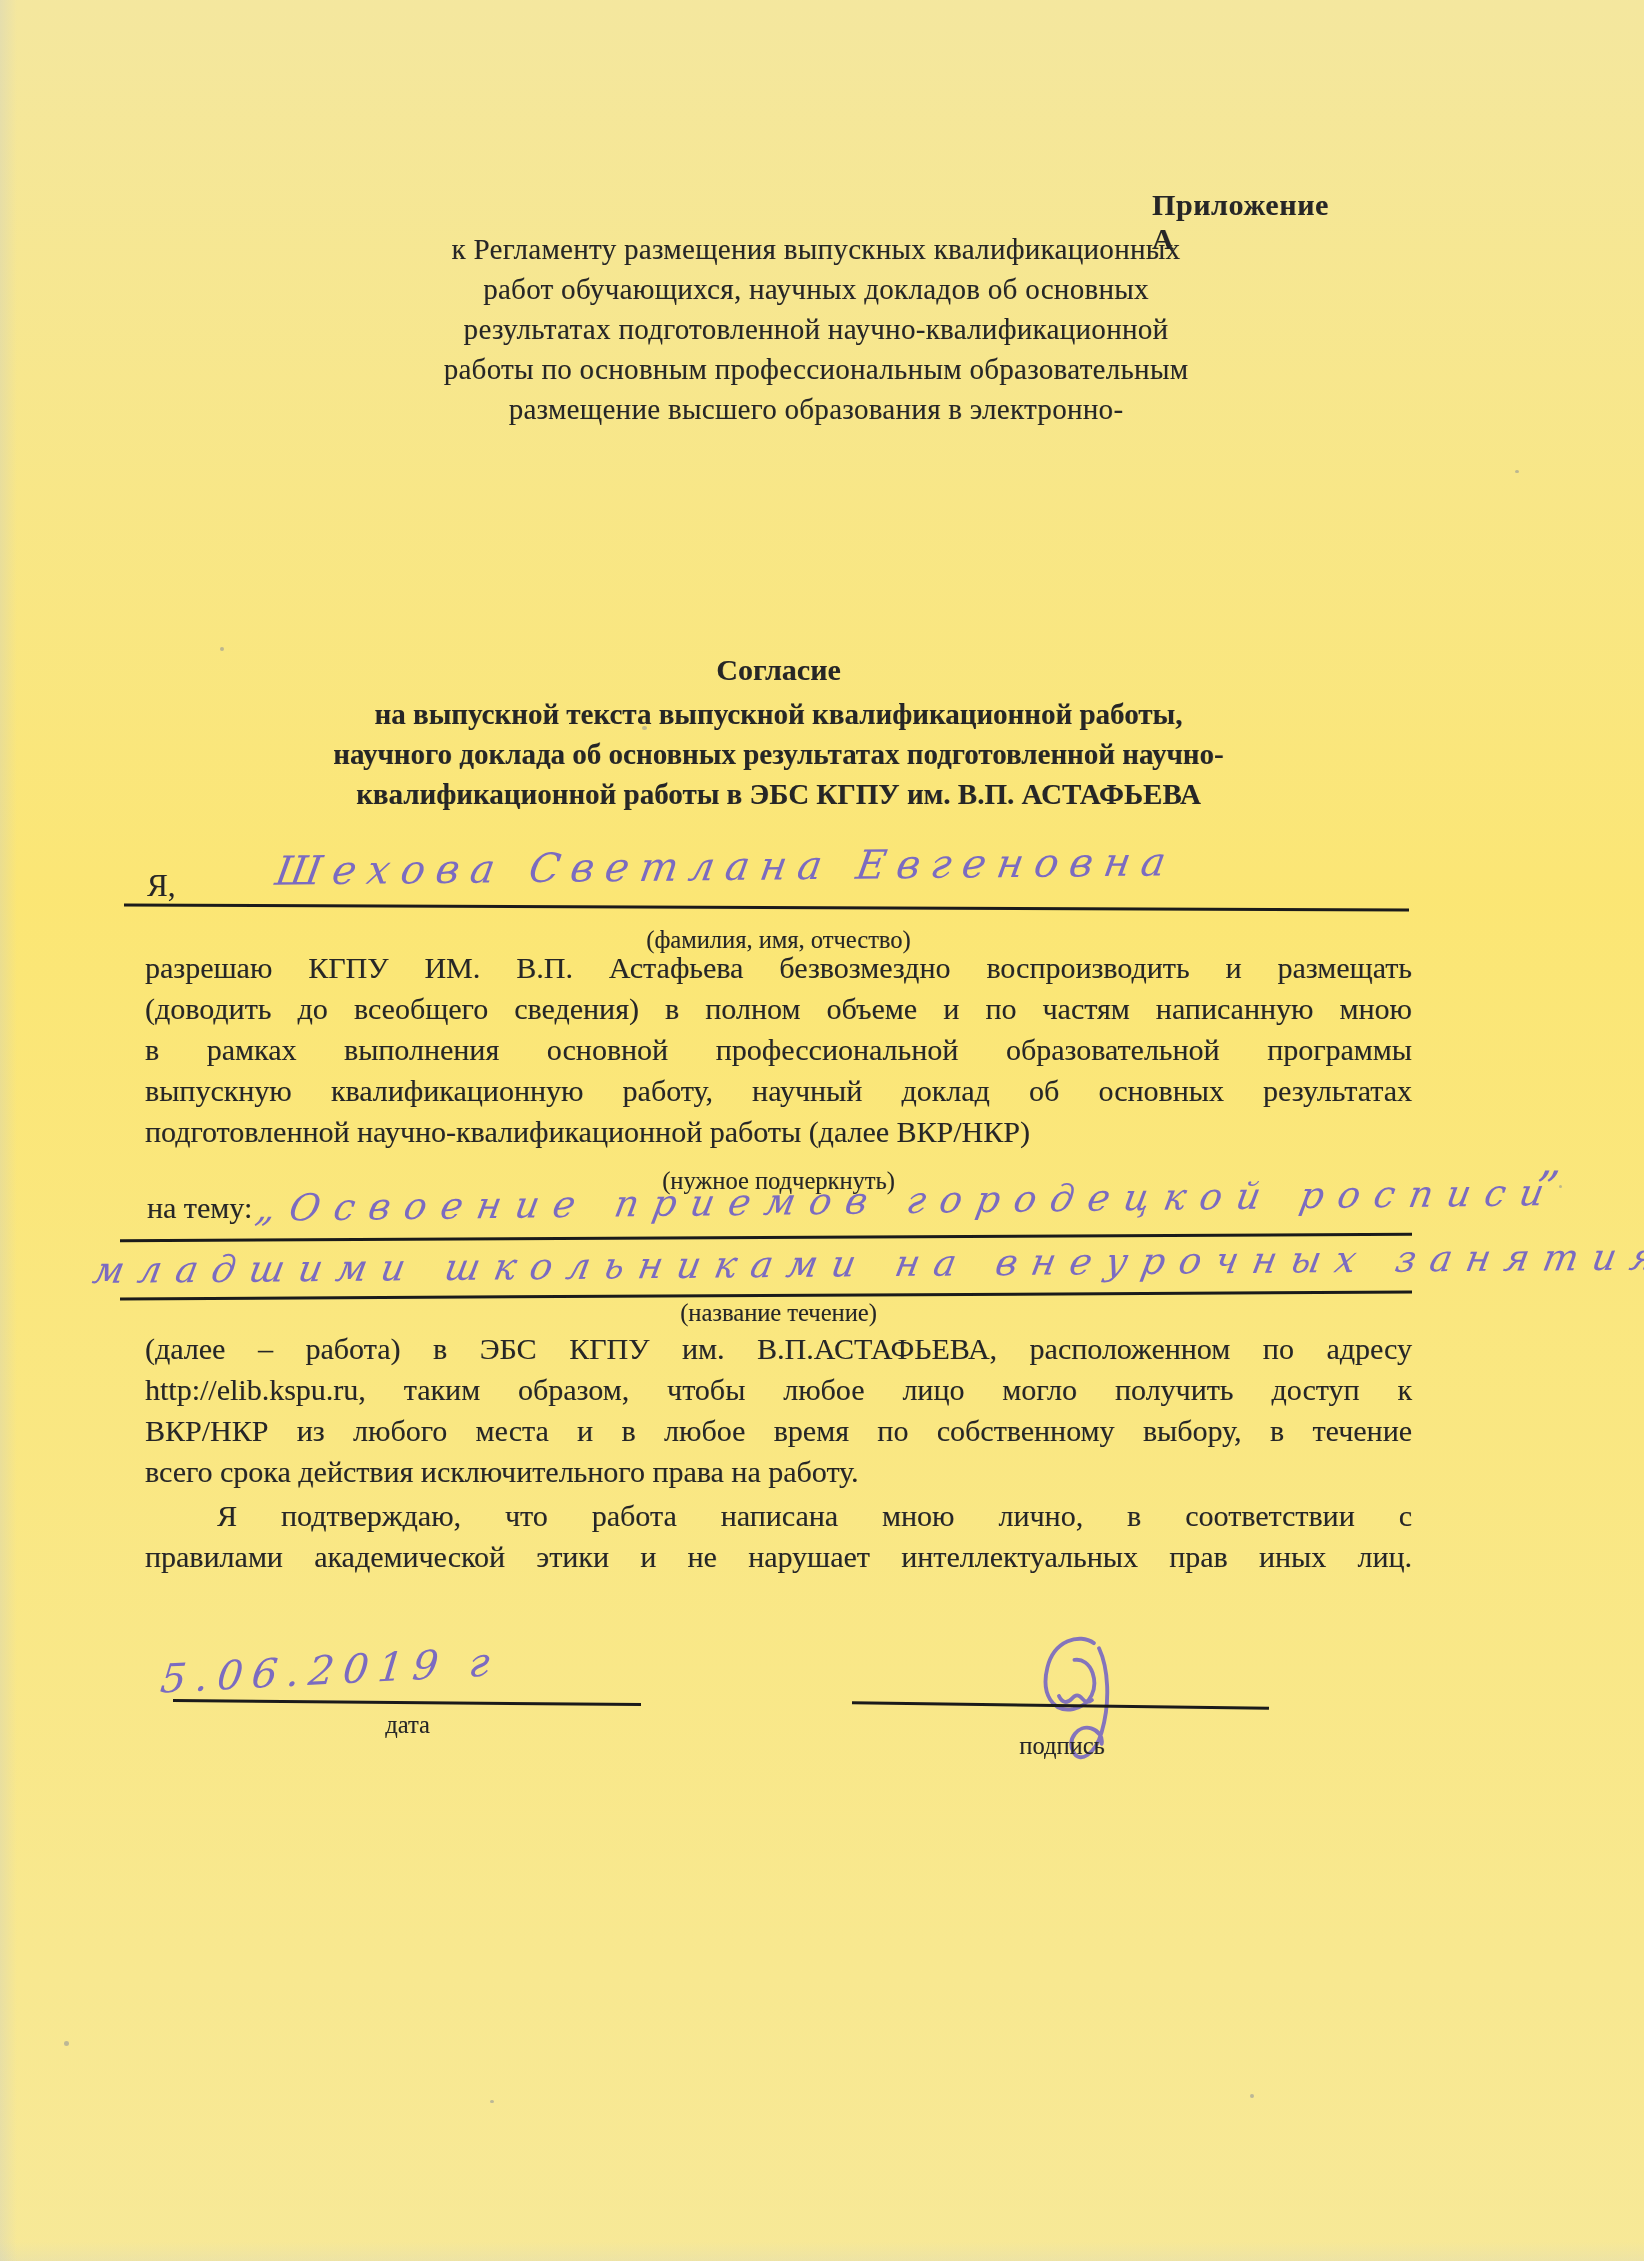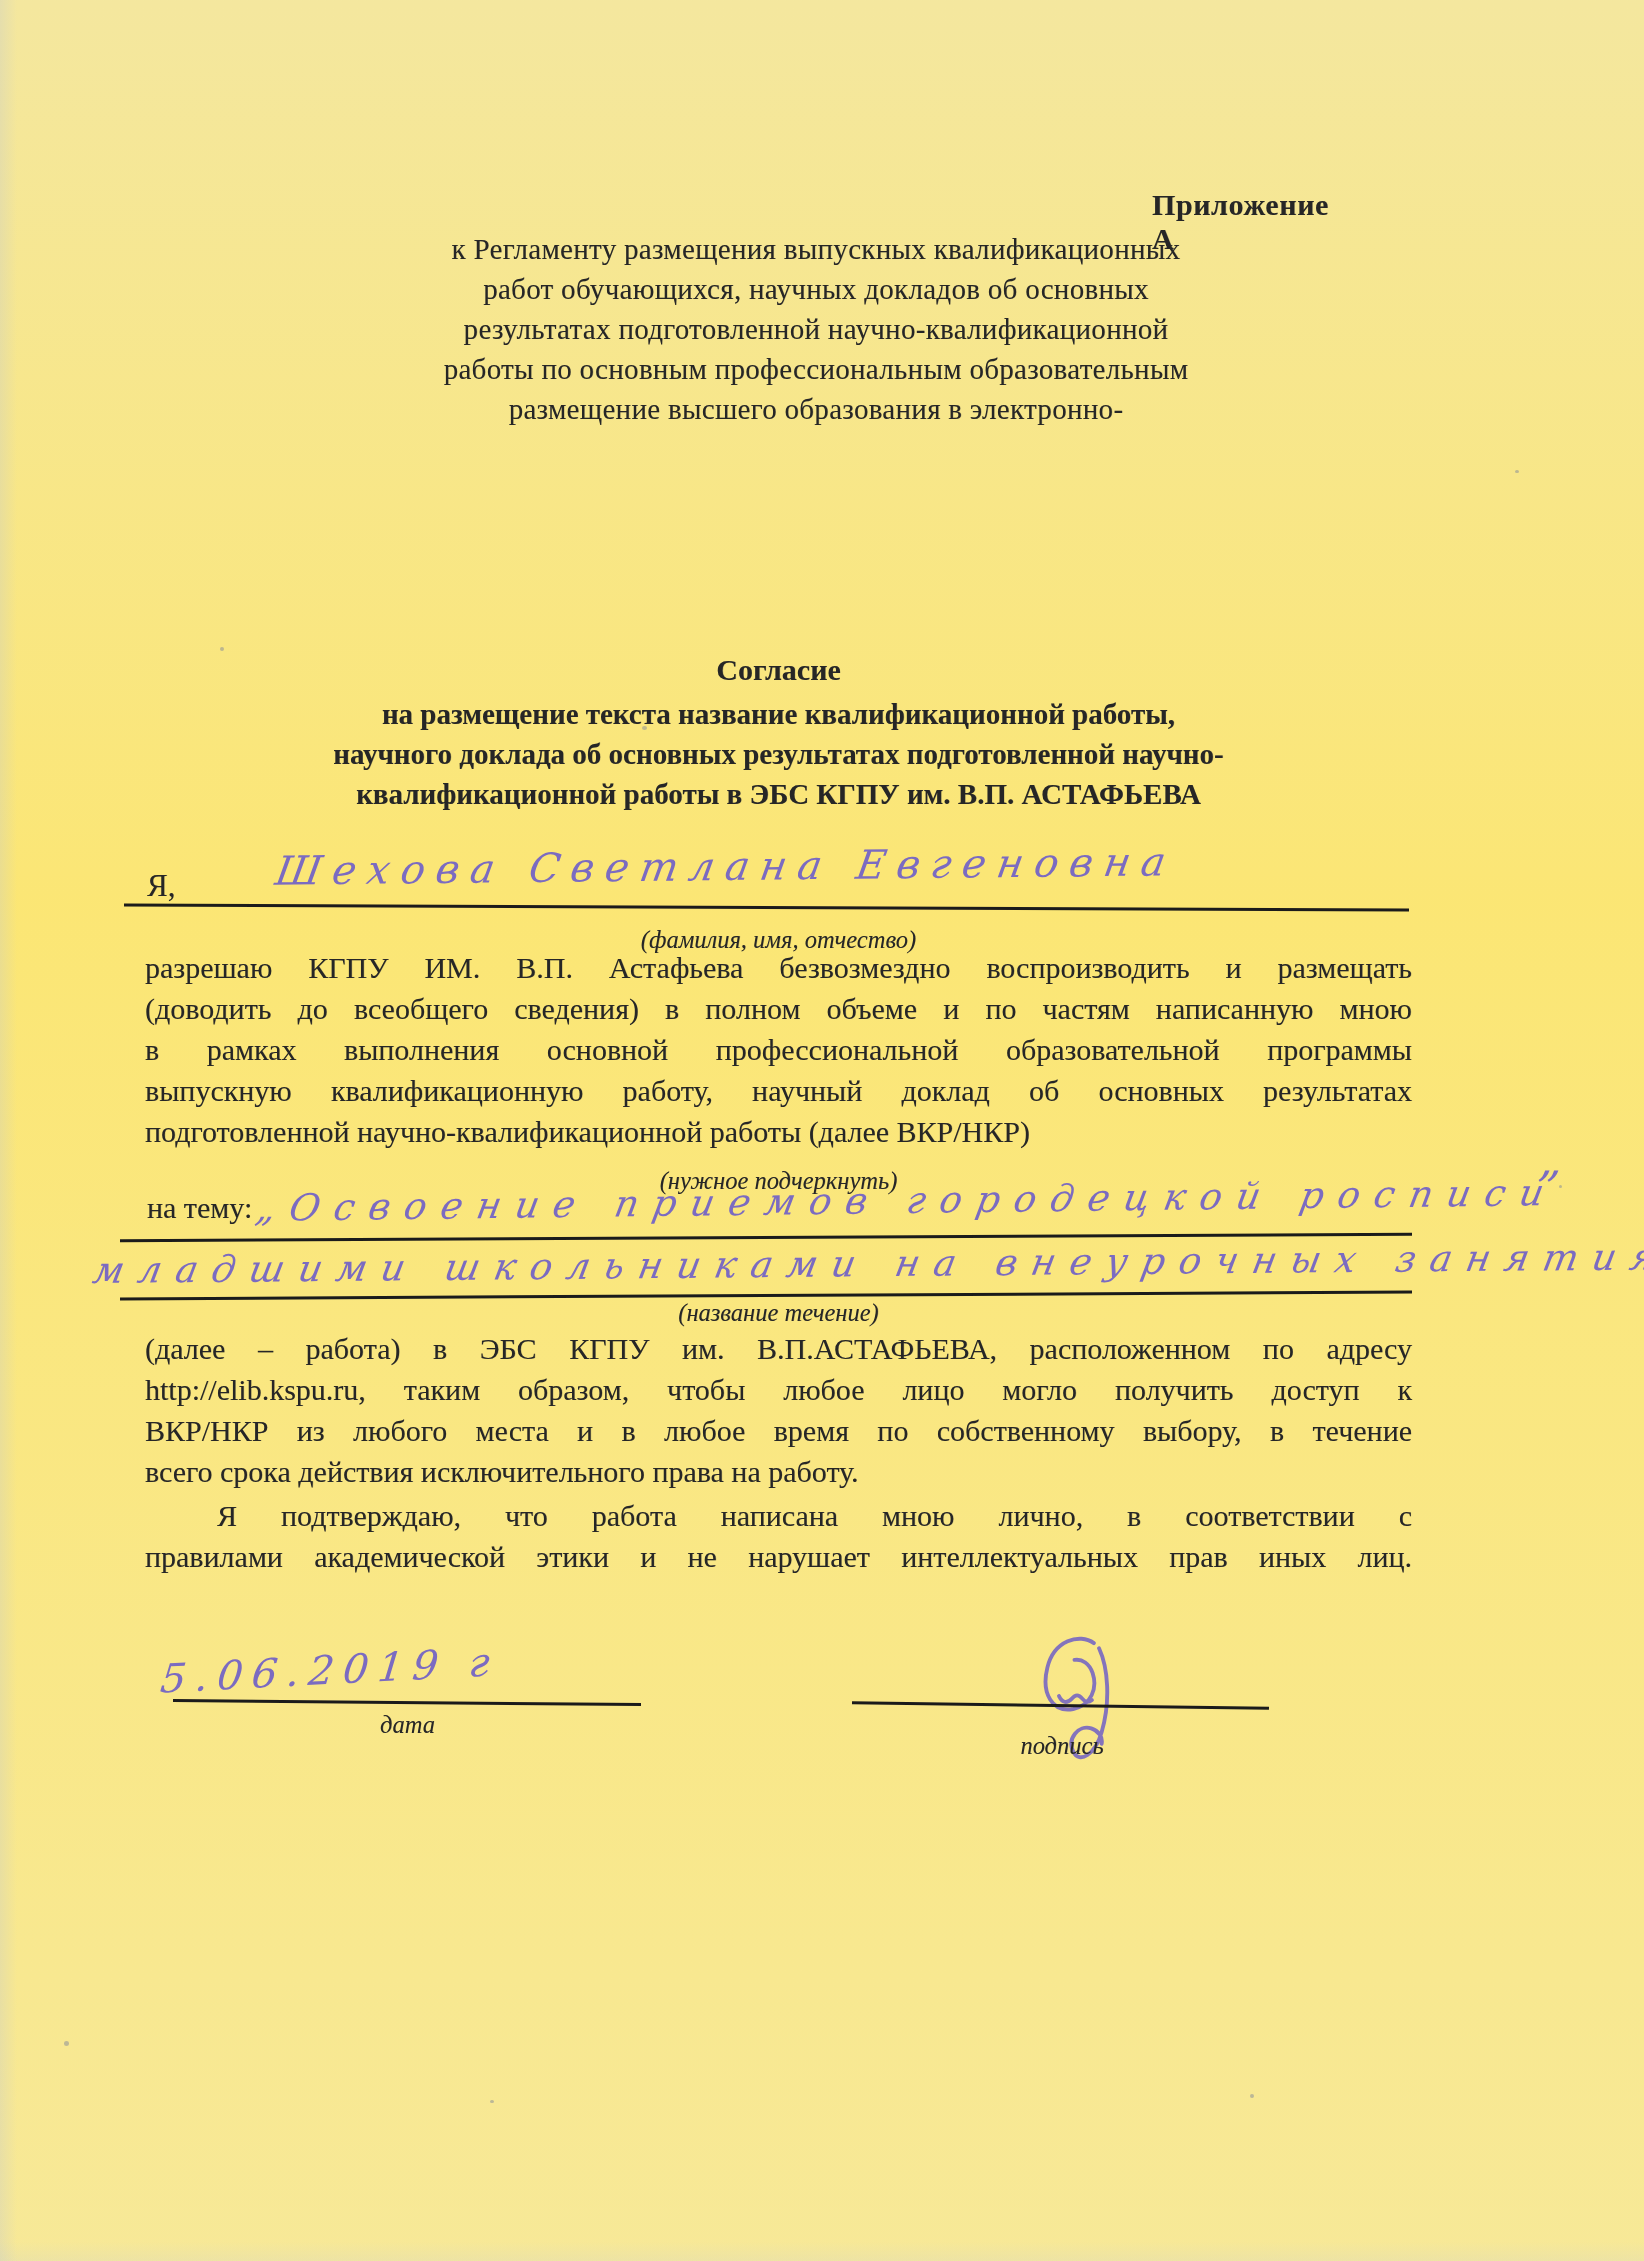--- a/index.html
+++ b/index.html
@@ -47,21 +47,21 @@
     color:#7b6bc1;
   }
   .hw-name{
     top:843px; left:277px;
     font-size:40px; letter-spacing:11px;
     transform:skewX(-10deg) rotate(-0.6deg);
   }
   .rule{ background:#1b1b1b; height:2.6px; }
   .name-underline{ top:906px; left:124px; width:1285px; transform:rotate(0.22deg); }
   .caption{
-    font-style:italic; font-size:24.5px; text-align:center;
+    font-size:24.5px; text-align:center;
   }
   .name-caption{ top:926px; left:145px; width:1267px; }
 
   .para{ left:145px; width:1267px; font-size:30px; line-height:41px; }
   .para1{ top:947px; }
   .para2{ top:1328px; }
   .para3{ top:1495px; }
   .jline{ text-align:justify; text-align-last:justify; }
   .jline-last{ text-align:justify; text-align-last:left; }
   .indent{ padding-left:72px; }
@@ -111,21 +111,21 @@
   <div class="abs printed appendix-block">
     <div>к Регламенту размещения выпускных квалификационных</div>
     <div>работ обучающихся, научных докладов об основных</div>
     <div>результатах подготовленной научно-квалификационной</div>
     <div>работы по основным профессиональным образовательным</div>
     <div>размещение высшего образования в электронно-</div>
   </div>
 
   <div class="abs printed consent-title">Согласие</div>
   <div class="abs printed consent-sub">
-    <div>на размещение текста название квалификационной работы,</div>
+    <div>на выпускной текста выпускной квалификационной работы,</div>
     <div>научного доклада об основных результатах подготовленной научно-</div>
     <div>квалификационной работы в ЭБС КГПУ им. В.П. АСТАФЬЕВА</div>
   </div>
 
   <div class="abs printed name-prefix">Я,</div>
   <div class="abs hw hw-name">Шехова Светлана Евгеновна</div>
   <div class="abs rule name-underline"></div>
   <div class="abs printed caption name-caption">(фамилия, имя, отчество)</div>
 
   <div class="abs printed para para1">

